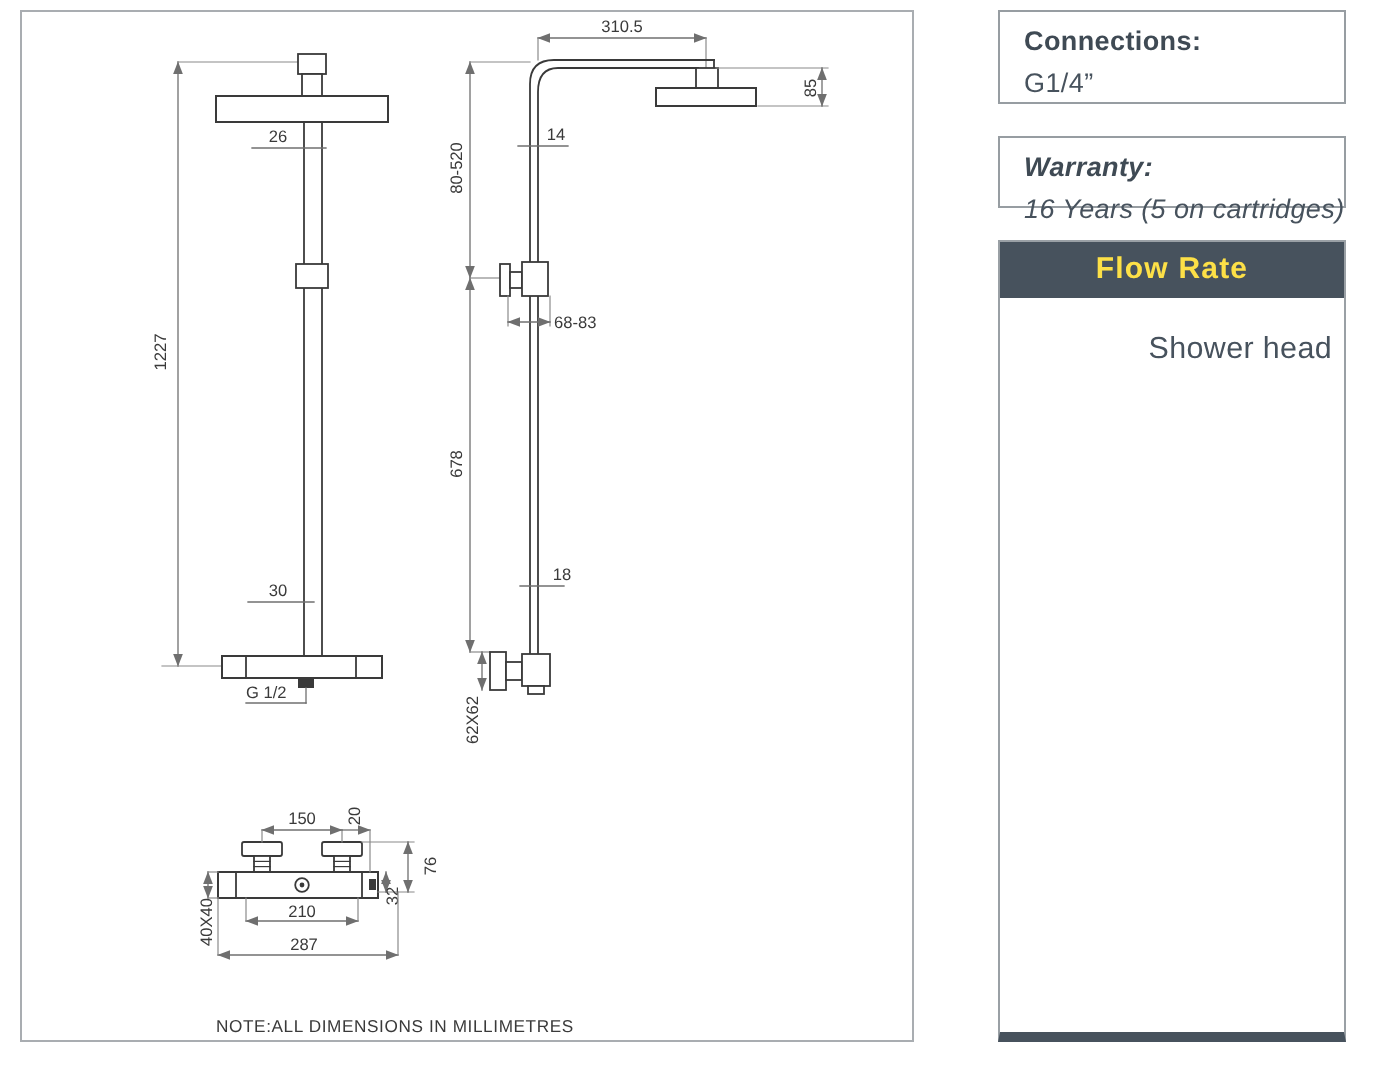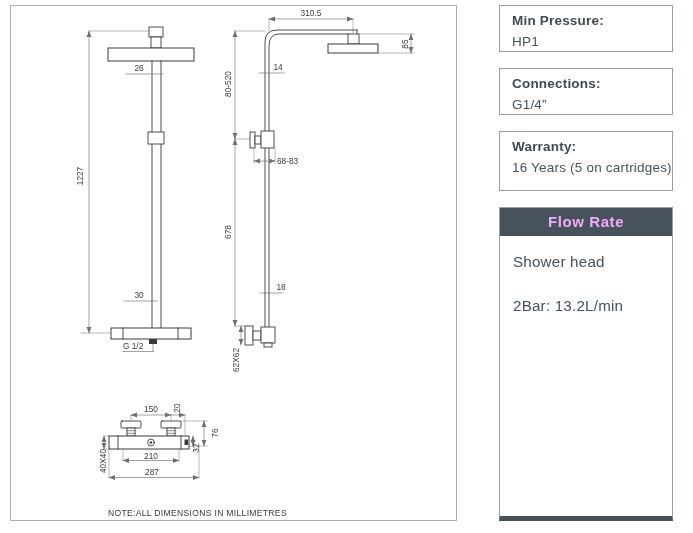--- a/index.html
+++ b/index.html
@@ -14,37 +14,37 @@
   }
   .drawing-panel svg{position:absolute;left:0;top:0;}
   .right-col{
     position:absolute;left:499px;top:5px;width:174px;height:516px;
     display:flex;flex-direction:column;gap:16px;box-sizing:border-box;
   }
   .spec-box{
     border:1.5px solid #979da2;background:#ffffff;box-sizing:border-box;
     height:47px;padding:6px 12px 0 12px;flex:none;
   }
-  .spec-box.tall{height:60px;}
+  .spec-box.tall{height:36px;font-style:italic;}
   .spec-label{
     font-size:13.5px;font-weight:700;color:#3f4a54;letter-spacing:.2px;line-height:17px;
   }
   .spec-value{
     font-size:13.5px;font-weight:400;color:#47525d;letter-spacing:.2px;margin-top:5px;line-height:16px;
     white-space:nowrap;
   }
   .flow-panel{
     flex:1 1 auto;border:1px solid #9aa0a5;border-bottom:5px solid #47525d;
     background:#ffffff;box-sizing:border-box;display:flex;flex-direction:column;
   }
   .flow-header{
-    height:28px;background:#47525d;color:#f0abfc;font-size:15px;font-weight:700;
+    height:28px;background:#47525d;color:#fde047;font-size:15px;font-weight:700;
     letter-spacing:.6px;text-align:center;line-height:28px;flex:none;
   }
-  .flow-body{padding:9px 6px 0 13px;}
+  .flow-body{padding:9px 6px 0 13px;text-align:right;}
   .flow-row{
     font-size:15.2px;color:#47525d;letter-spacing:.2px;height:43.5px;line-height:34px;
     white-space:nowrap;
   }
   .dimtxt{font-family:"Liberation Sans", sans-serif;font-size:8.3px;fill:#3a3a3a;}
   .notetxt{font-family:"Liberation Sans", sans-serif;font-size:8.6px;fill:#3a3a3a;letter-spacing:.3px;}
 </style>
 </head>
 <body>
 
@@ -204,37 +204,32 @@
       <line x1="98" y1="443" x2="98" y2="471.5" stroke="#8a8a8a" stroke-width="0.6"></line>
       <line x1="188" y1="440" x2="188" y2="471.5" stroke="#8a8a8a" stroke-width="0.6"></line>
     </g>
 
     <text class="notetxt" x="97" y="510">NOTE:ALL DIMENSIONS IN MILLIMETRES</text>
   </svg>
 </div>
 
 <div class="right-col">
 
-  <div class="spec-box">
-    <div class="spec-label">Min Pressure:</div>
-    <div class="spec-value">HP1</div>
-  </div>
 
 
   <div class="spec-box">
     <div class="spec-label">Connections:</div>
     <div class="spec-value">G1/4”</div>
   </div>
 
   <div class="spec-box tall">
     <div class="spec-label">Warranty:</div>
     <div class="spec-value">16 Years (5 on cartridges)</div>
   </div>
 
   <div class="flow-panel">
     <div class="flow-header">Flow Rate</div>
     <div class="flow-body">
       <div class="flow-row">Shower head</div>
-      <div class="flow-row">2Bar: 13.2L/min</div>
     </div>
   </div>
 
 </div>
 
 </body></html>

